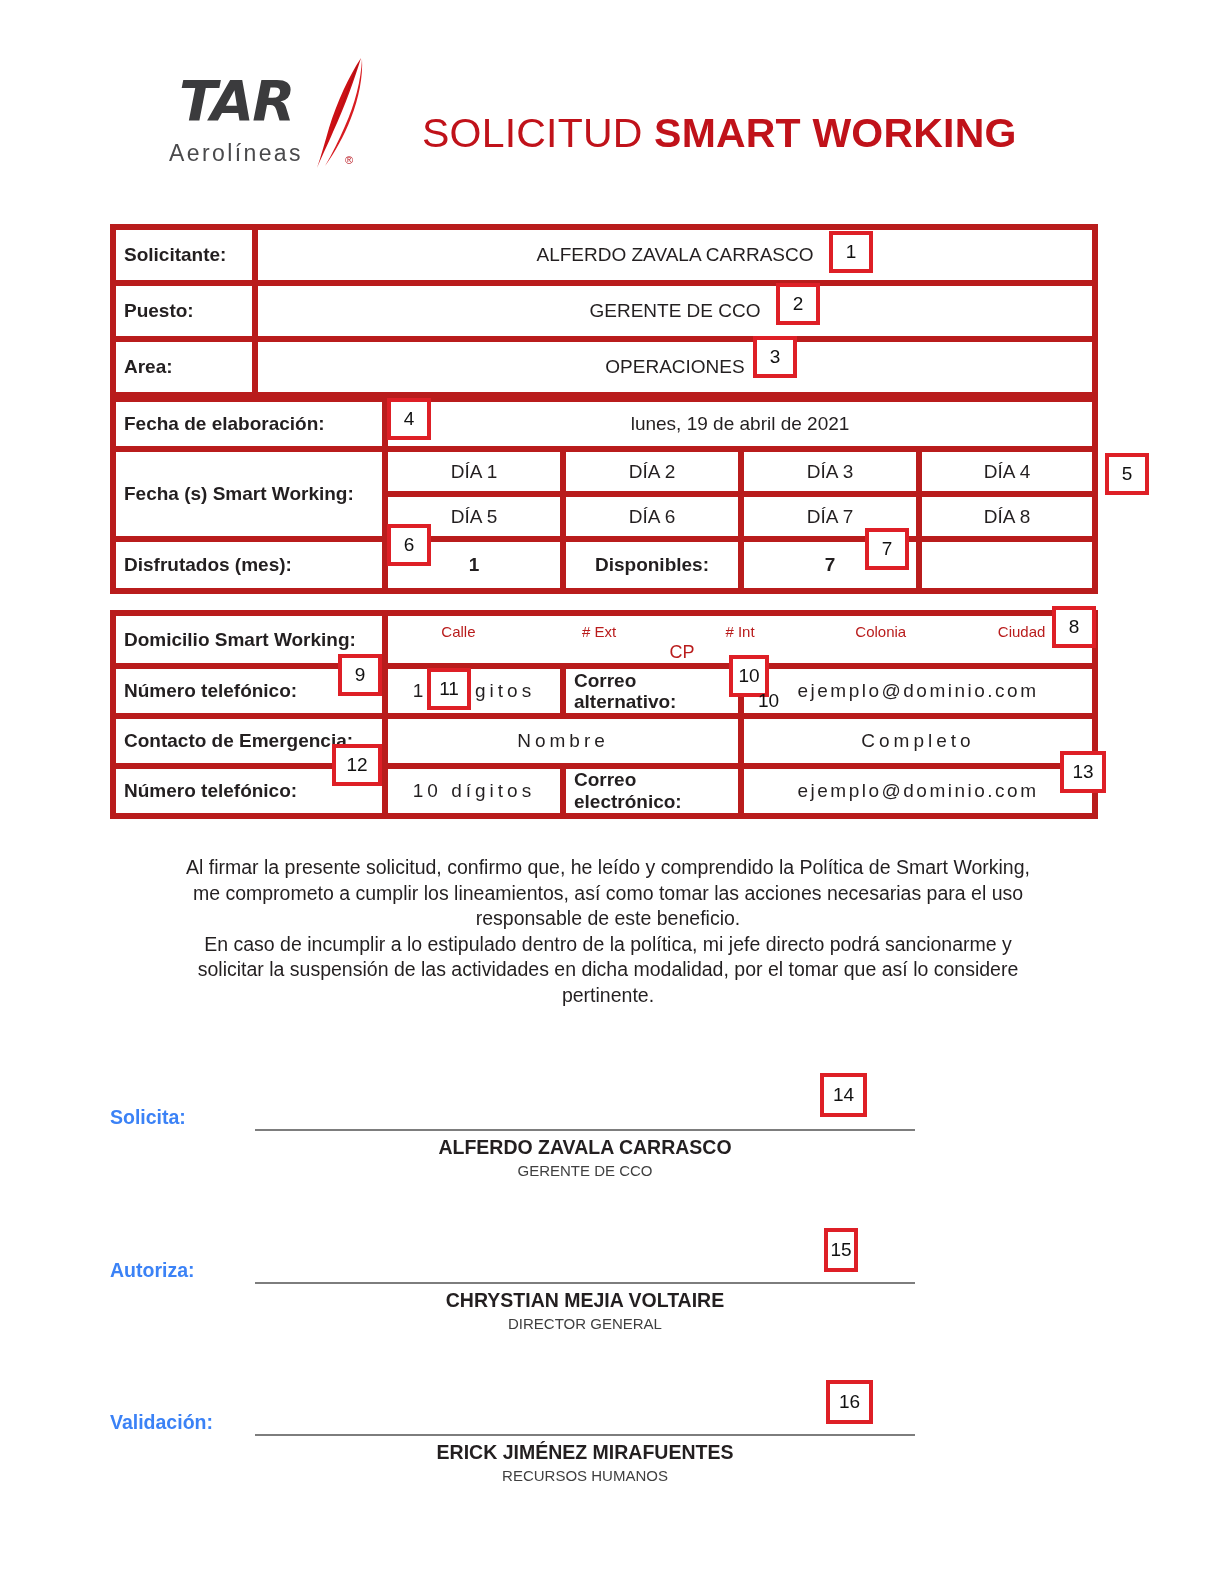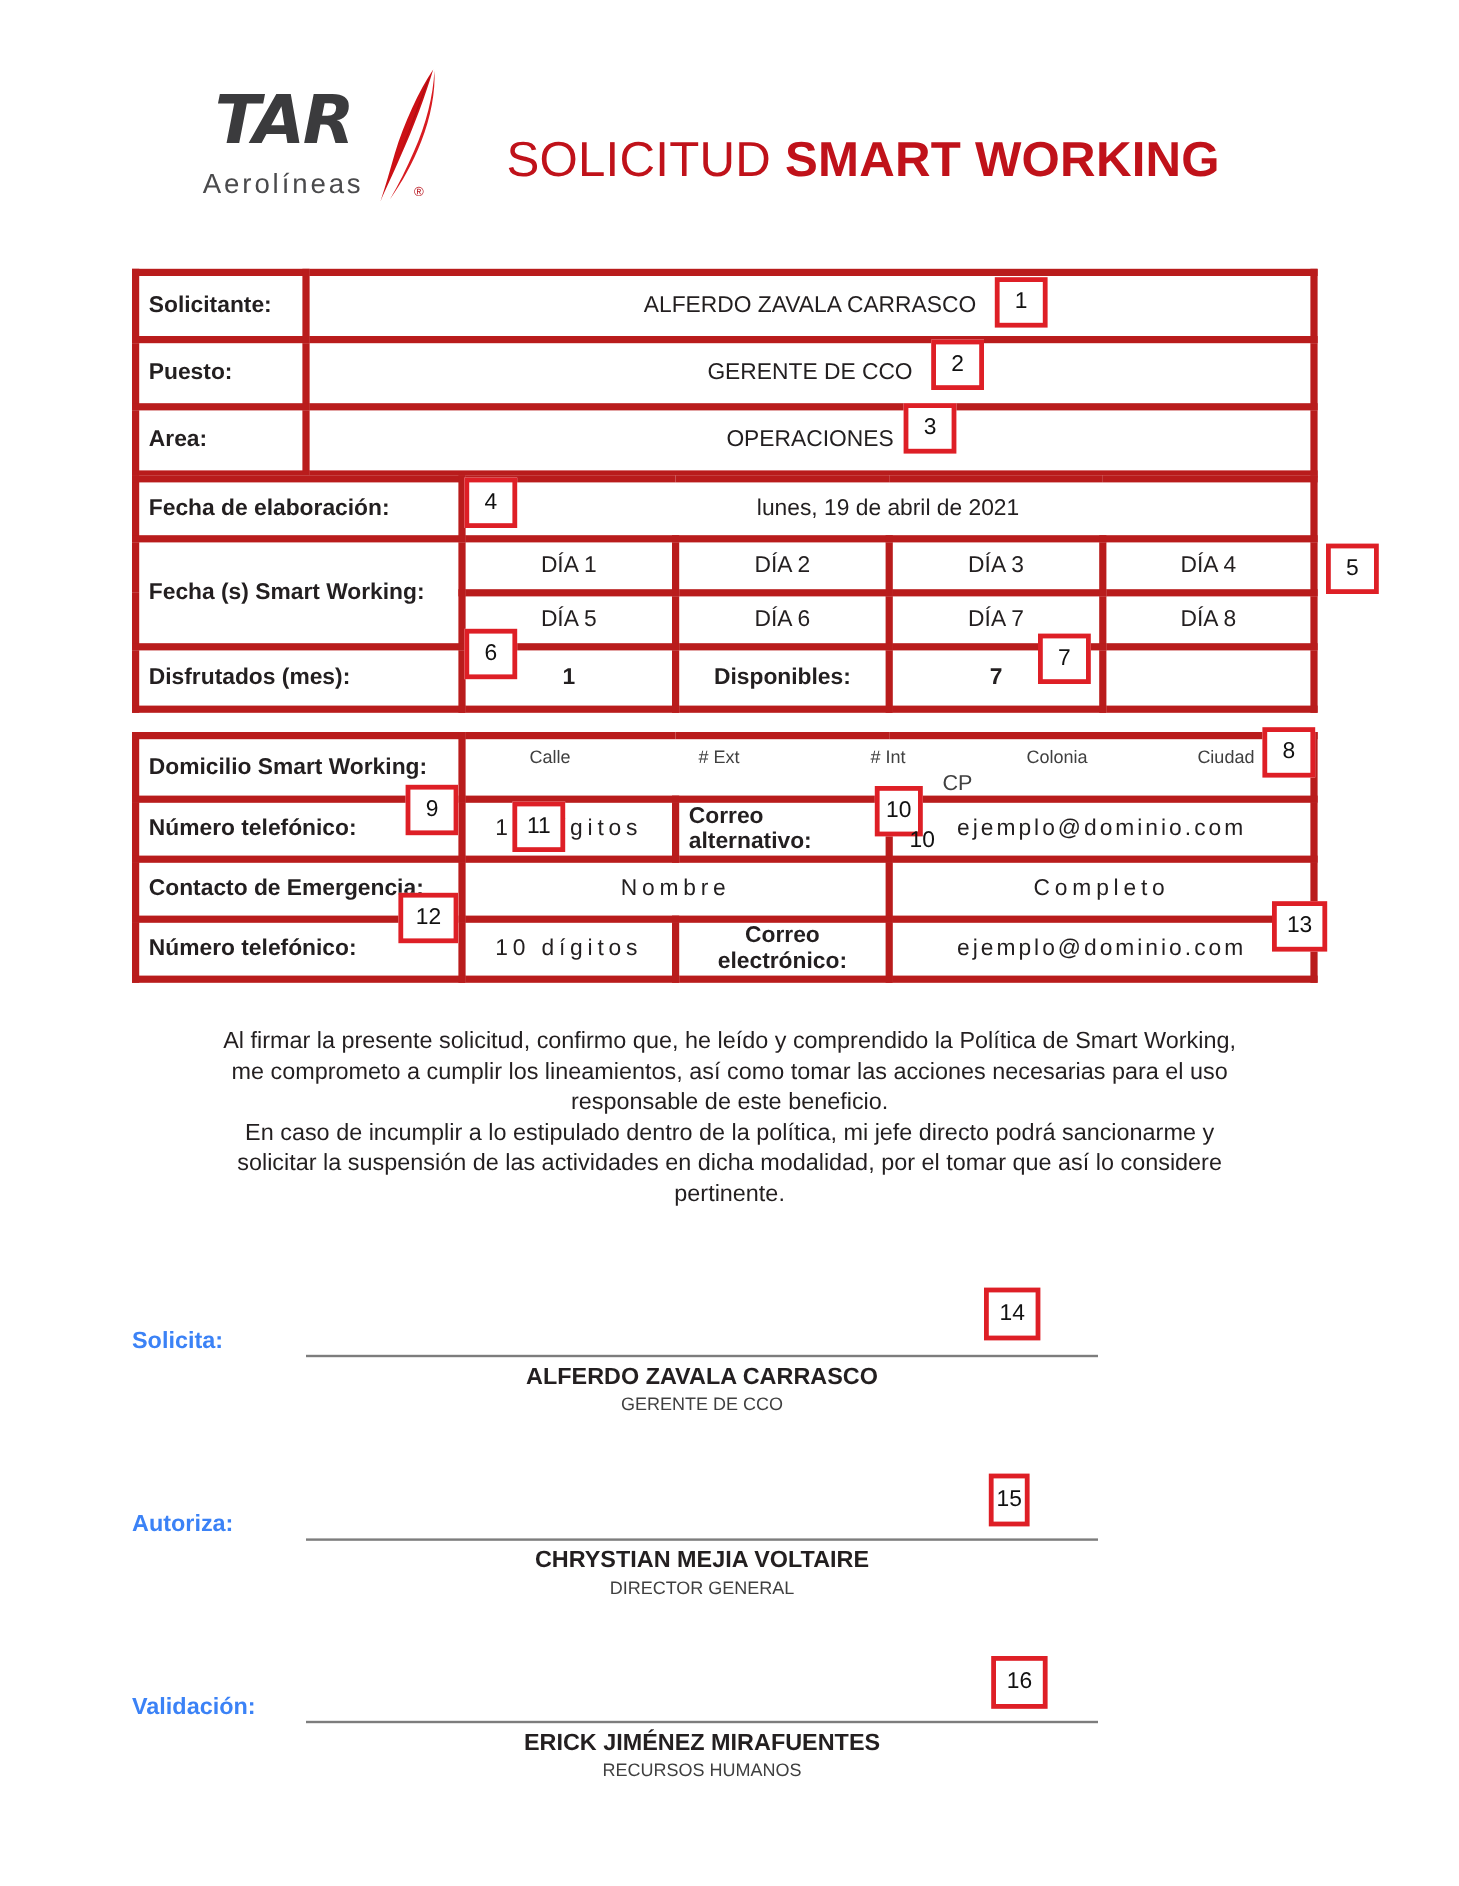--- a/index.html
+++ b/index.html
@@ -103,41 +103,40 @@
   #tbl-info td { height: 50px; }
 
   
   #tbl-dates { left: 110px; top: 396px; width: 982px; }
 
   
   #tbl-contact { left: 110px; top: 610px; width: 982px; }
 
   .addr-head {
     font-size: 15px;
-    text-align: right;
-    color: #404040;
+    text-align: left;
+    color: #b91c1c;
   }
   .mono-ish {
     font-family: "Liberation Sans", sans-serif;
     letter-spacing: 4px;
     font-size: 15.5px;
     text-align: center;
     color: #231f20;
   }
   .mono-email {
     font-family: "Liberation Sans", sans-serif;
     letter-spacing: 2.5px;
     font-size: 15.5px;
     text-align: center;
     color: #231f20;
   }
   .sm-label {
     font-weight: bold;
     font-size: 15px;
-    text-align: center;
     color: #231f20;
     margin-top: 27px;
   }
   .lbl-wrap {
     font-weight: bold;
     font-size: 19px;
     line-height: 21px;
   }
 
   

